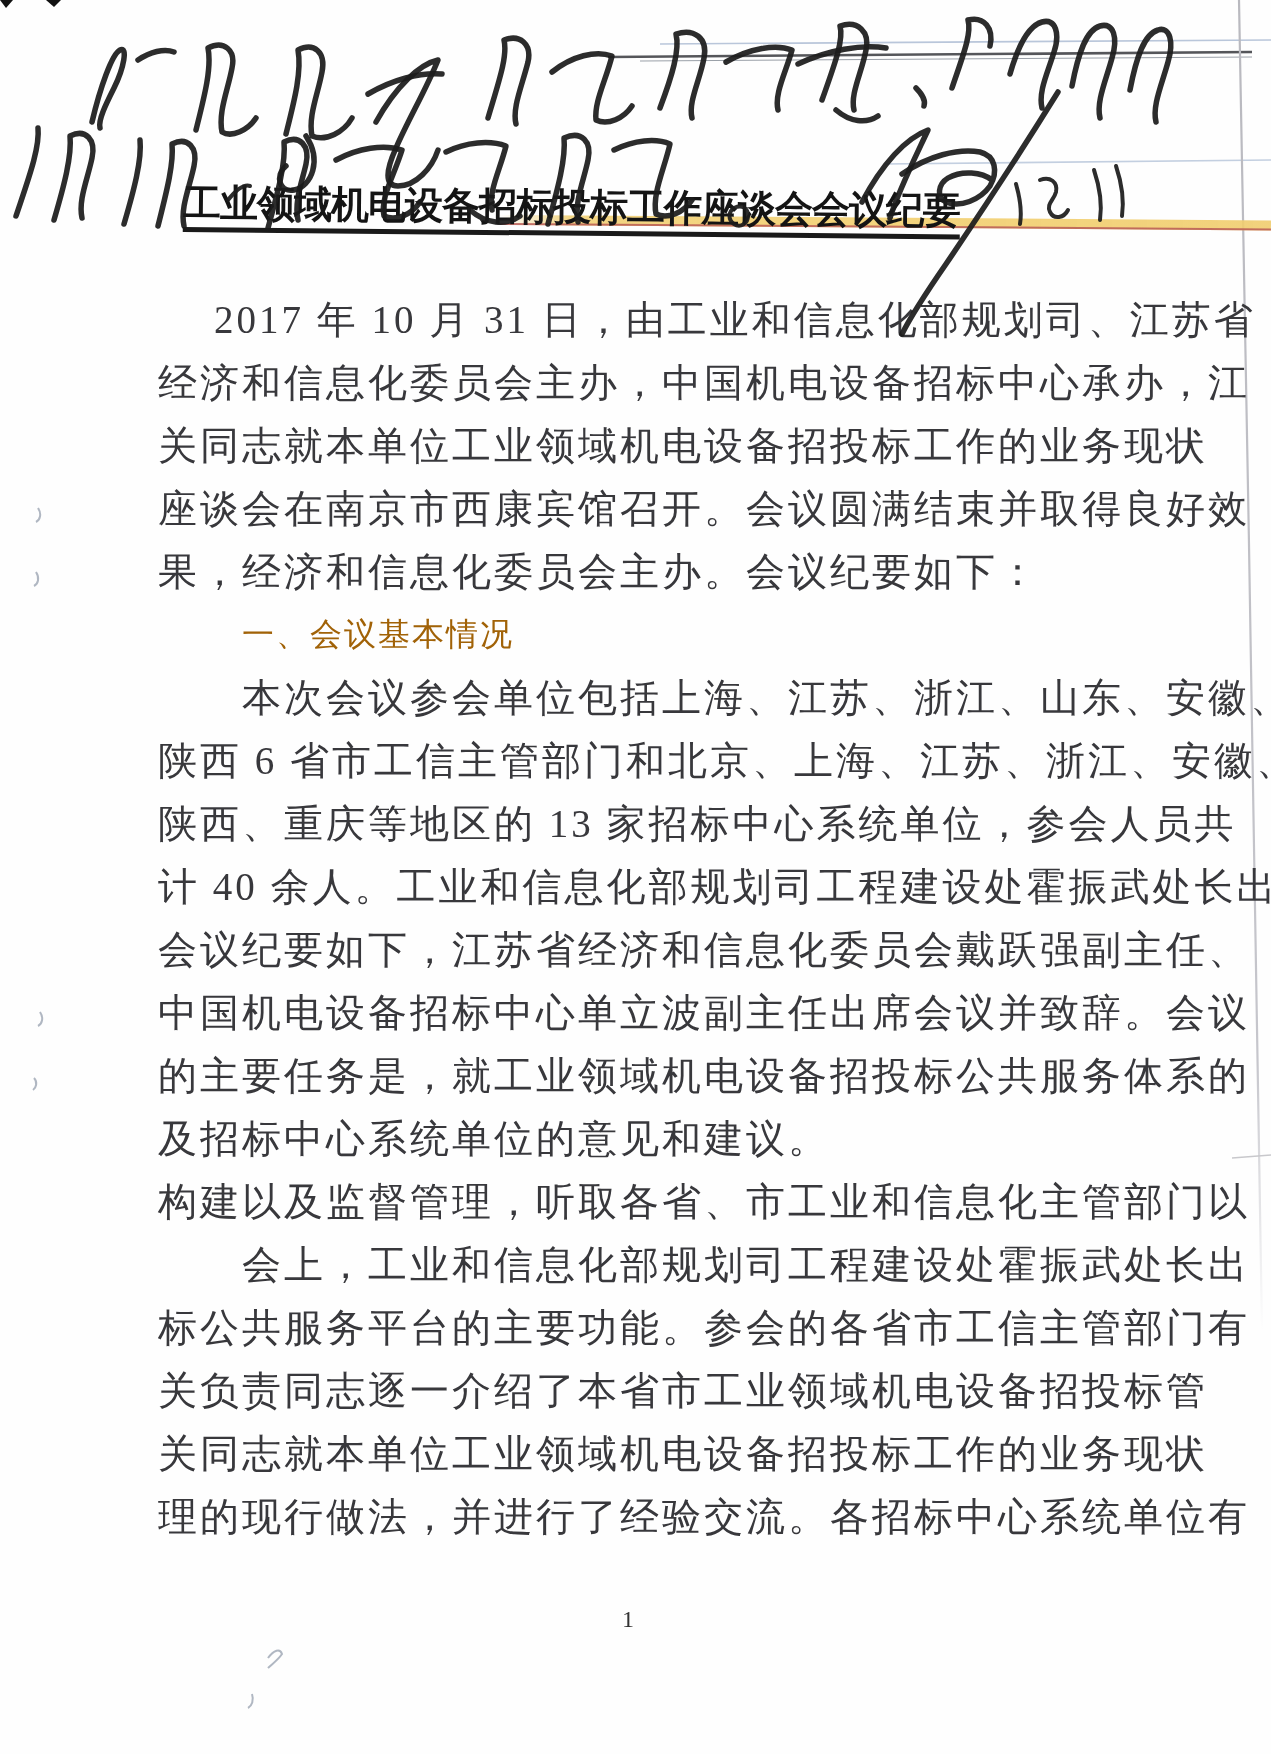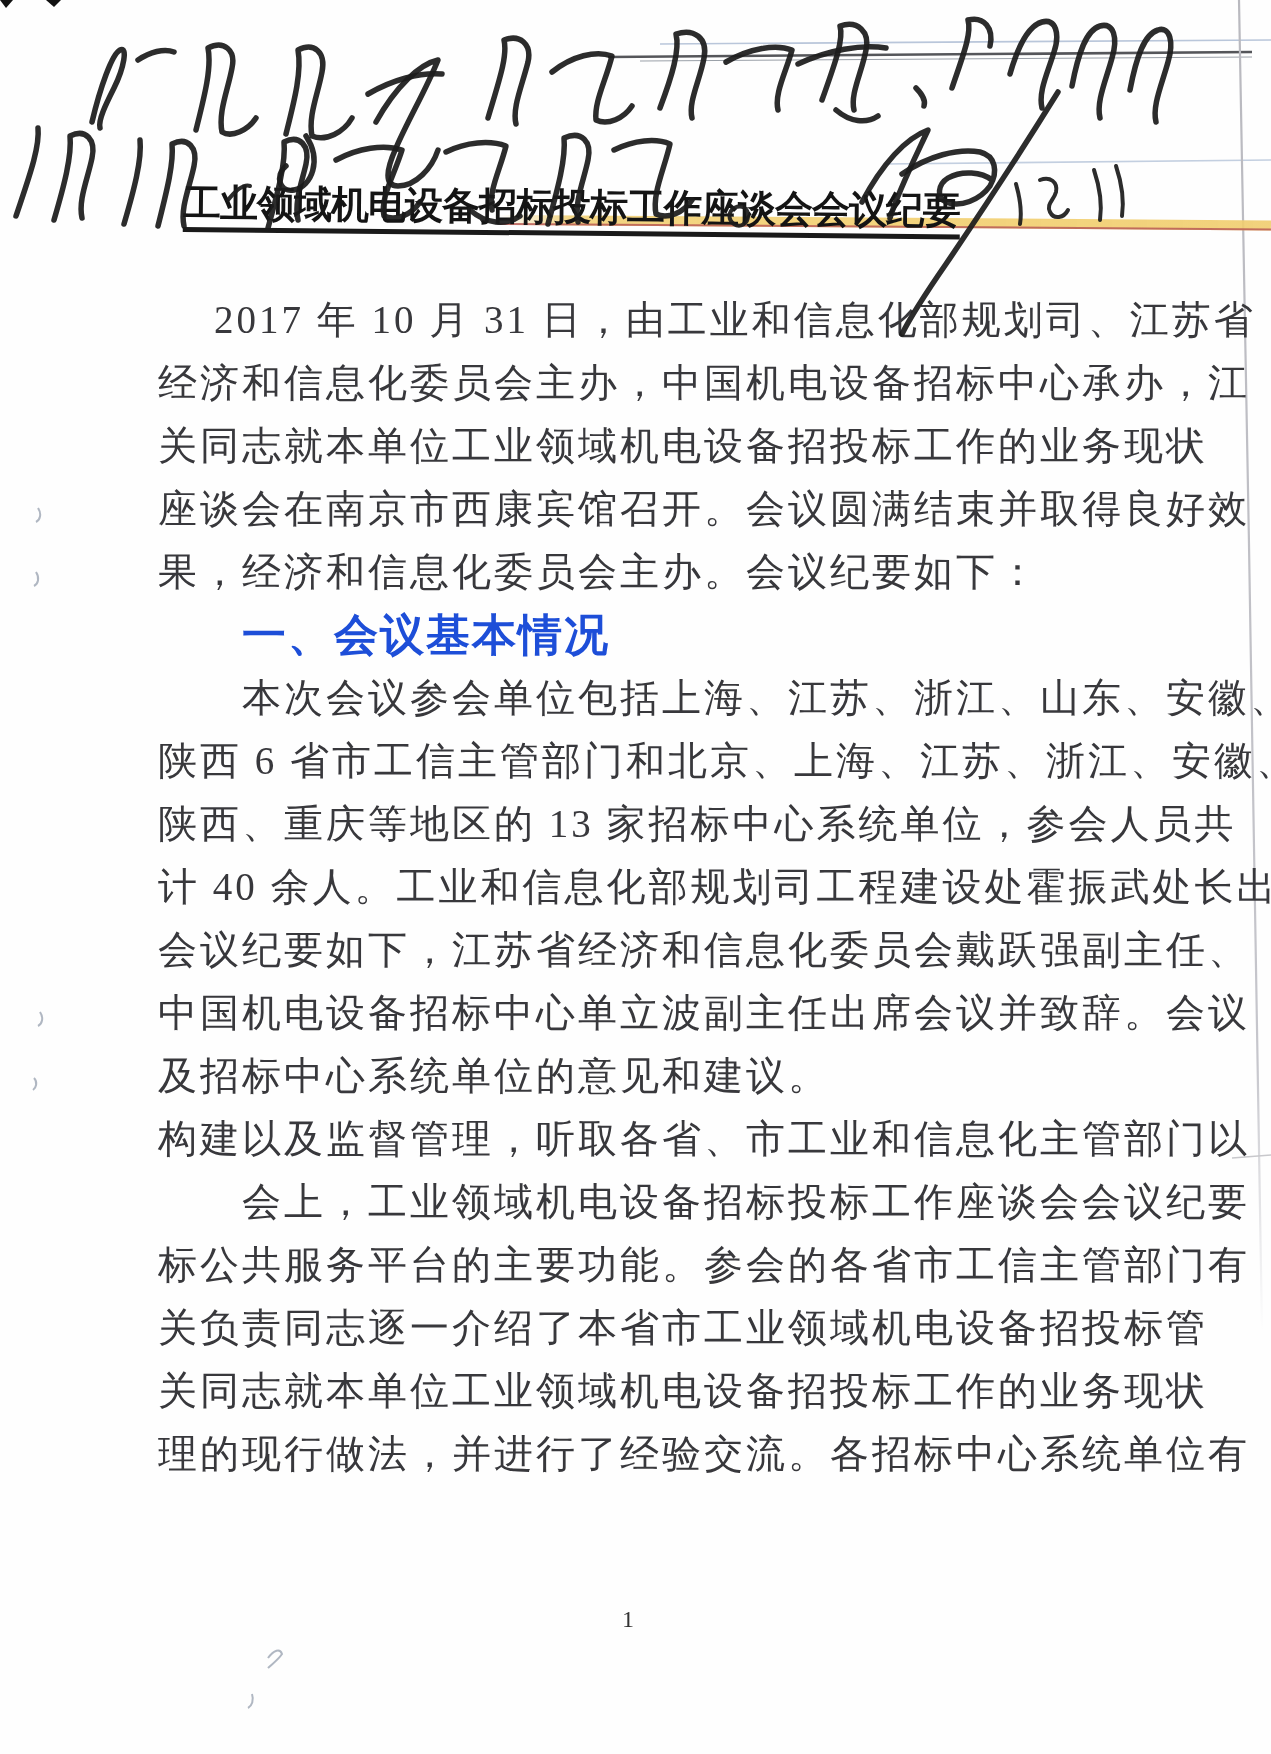--- a/index.html
+++ b/index.html
@@ -32,21 +32,21 @@
   
   .body{position:absolute;left:158px;top:288px;width:992px;color:#38383c;}
   .line{
     height:63px;line-height:63px;font-size:39px;letter-spacing:3px;
     white-space:nowrap;
   }
   .line.indent{padding-left:84px;}
   .line.num-indent{padding-left:56px;}
   .line.heading{
     font-family:"Liberation Sans","DejaVu Sans",sans-serif;
-    font-weight:bold;color:#1d4ed8;letter-spacing:2px;font-size:44px;
+    font-weight:normal;color:#a16207;letter-spacing:2px;font-size:32px;
   }
   
   .pageno{
     position:absolute;left:598px;top:1606px;width:60px;
     text-align:center;font-size:24px;color:#333;
   }
   
   .handwriting{position:absolute;left:0;top:0;width:1271px;height:400px;pointer-events:none;}
   .hw{fill:none;stroke:#1c1c1c;stroke-width:5.5;stroke-linecap:round;stroke-linejoin:round;opacity:.93;}
   .hw.thin{stroke-width:4;}
@@ -95,23 +95,24 @@
     <div class="line">关同志就本单位工业领域机电设备招投标工作的业务现状</div>
     <div class="line">座谈会在南京市西康宾馆召开。会议圆满结束并取得良好效</div>
     <div class="line">果，经济和信息化委员会主办。会议纪要如下：</div>
     <div class="line heading indent">一、会议基本情况</div>
     <div class="line indent">本次会议参会单位包括上海、江苏、浙江、山东、安徽、</div>
     <div class="line">陕西 6 省市工信主管部门和北京、上海、江苏、浙江、安徽、</div>
     <div class="line">陕西、重庆等地区的 13 家招标中心系统单位，参会人员共</div>
     <div class="line">计 40 余人。工业和信息化部规划司工程建设处霍振武处长出</div>
     <div class="line">会议纪要如下，江苏省经济和信息化委员会戴跃强副主任、</div>
     <div class="line">中国机电设备招标中心单立波副主任出席会议并致辞。会议</div>
+    <div class="line">的主要任务是，就工业领域机电设备招投标公共服务体系的</div>
     <div class="line">及招标中心系统单位的意见和建议。</div>
     <div class="line">构建以及监督管理，听取各省、市工业和信息化主管部门以</div>
-    <div class="line indent">会上，工业领域机电设备招标投标工作座谈会会议纪要</div>
+    <div class="line indent">会上，工业和信息化部规划司工程建设处霍振武处长出</div>
     <div class="line">标公共服务平台的主要功能。参会的各省市工信主管部门有</div>
     <div class="line">关负责同志逐一介绍了本省市工业领域机电设备招投标管</div>
     <div class="line">关同志就本单位工业领域机电设备招投标工作的业务现状</div>
     <div class="line">理的现行做法，并进行了经验交流。各招标中心系统单位有</div>
   </div>
 
   <div class="pageno">1</div>
 
   <svg class="handwriting" viewBox="0 0 1271 400">
 

